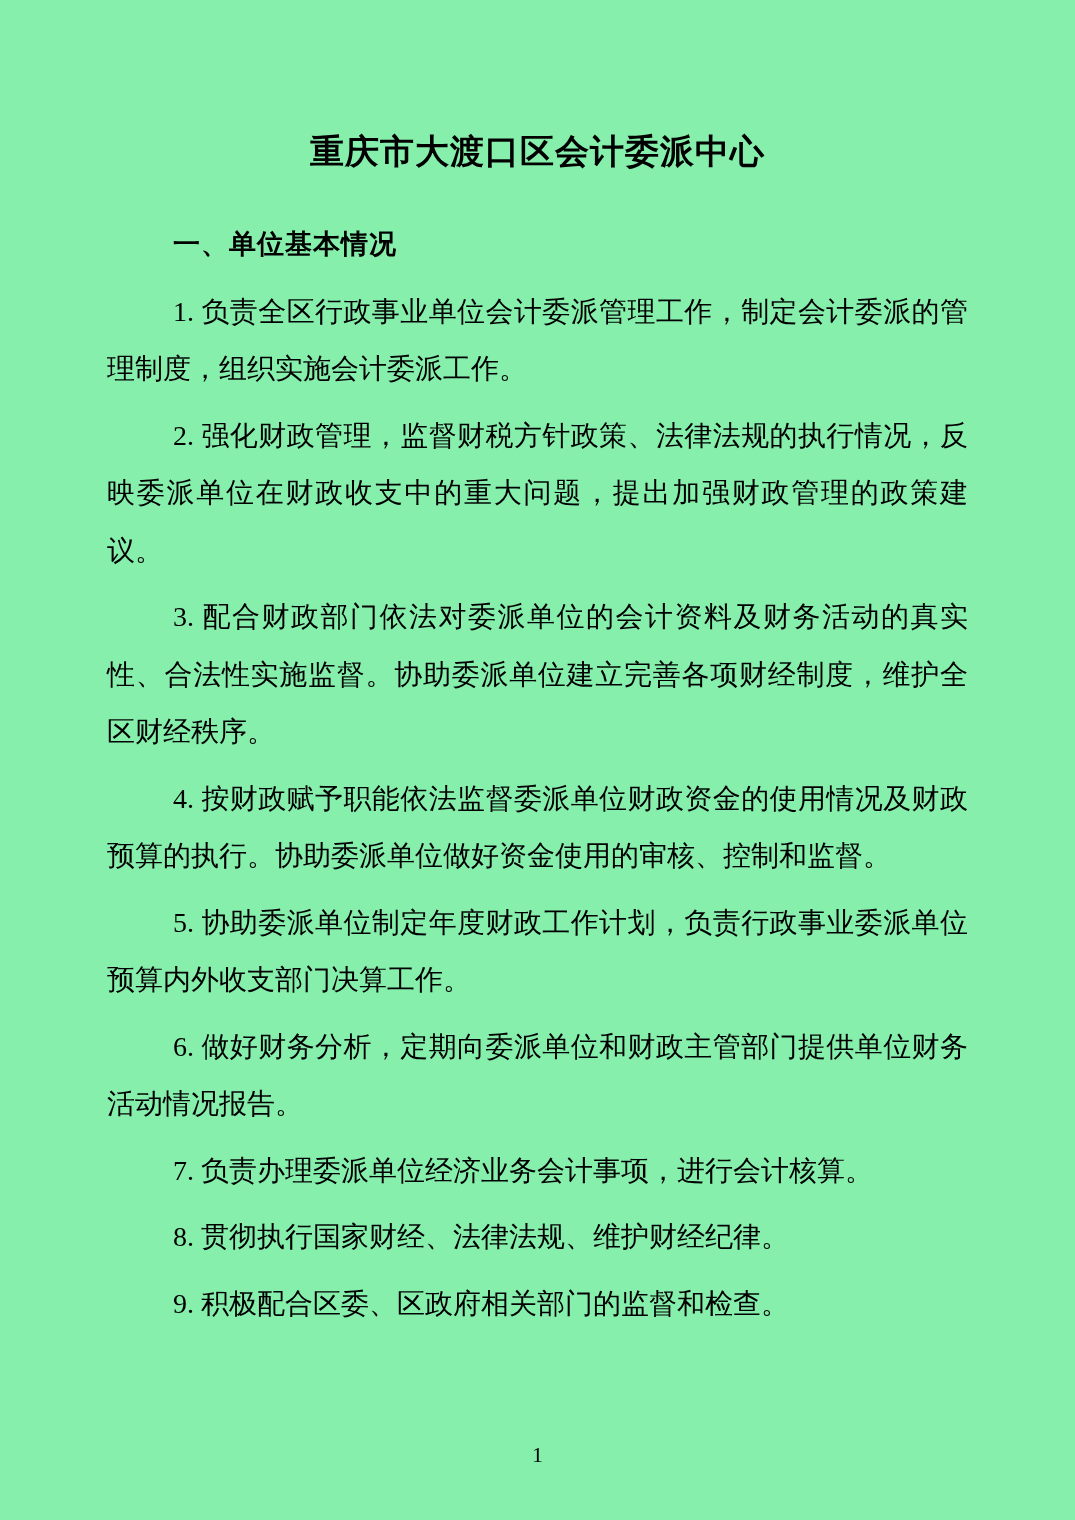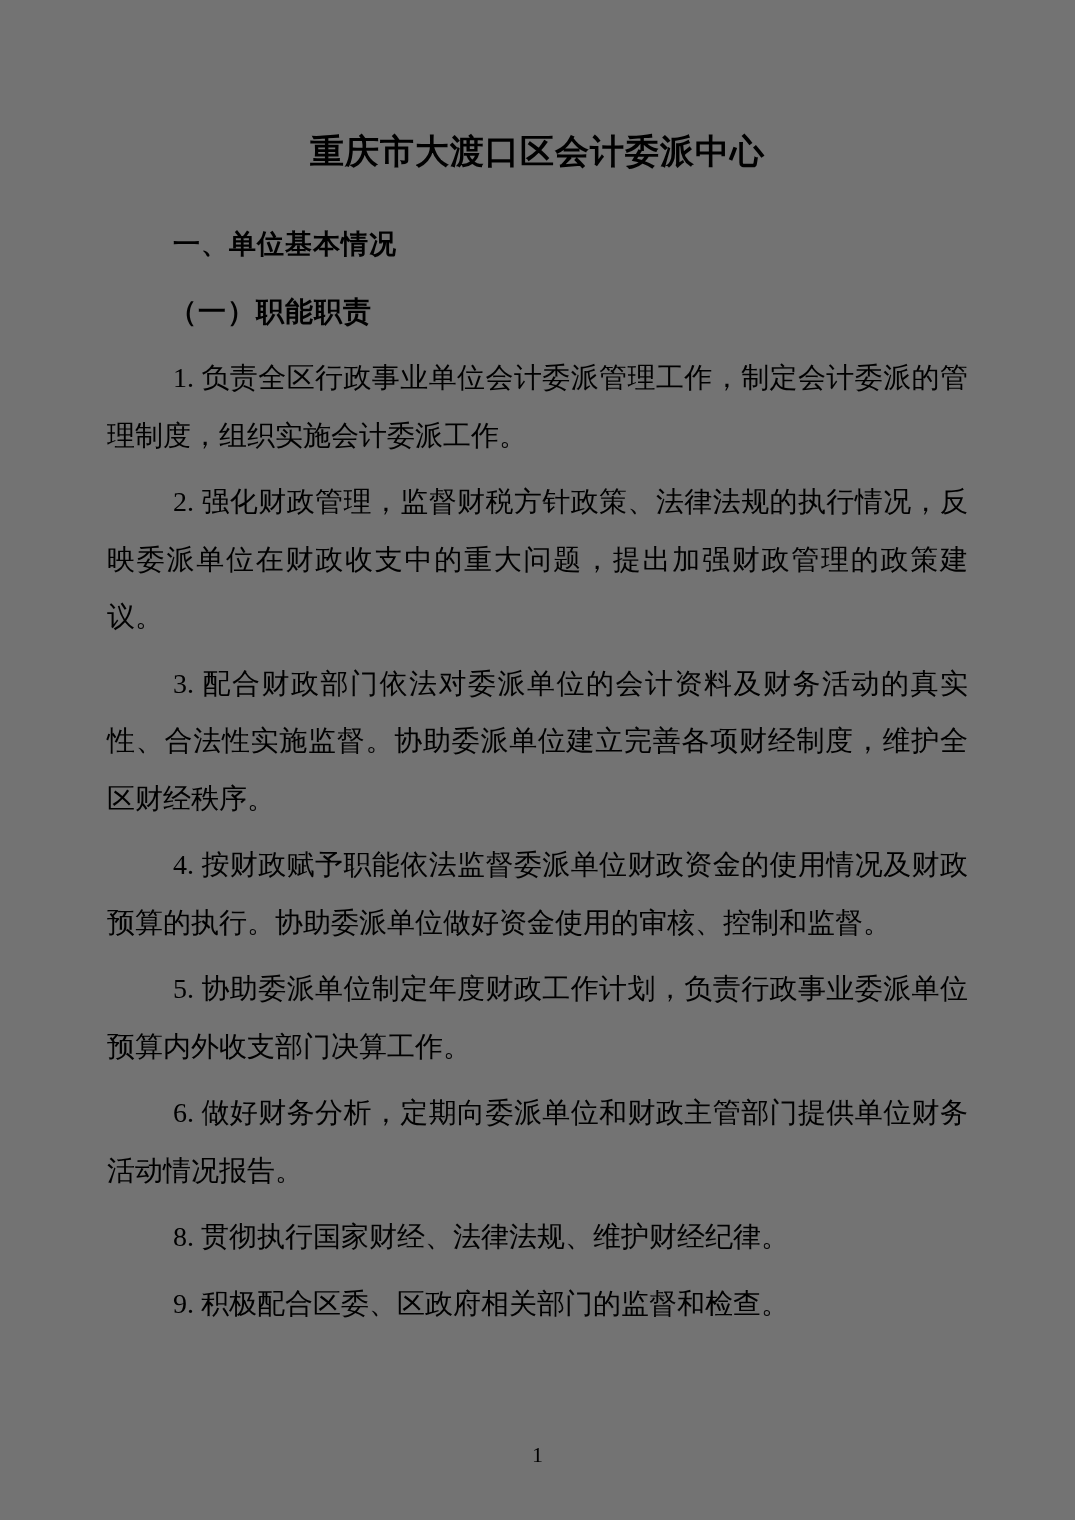--- a/index.html
+++ b/index.html
@@ -4,21 +4,21 @@
 <style>
   html, body {
     margin: 0;
     padding: 0;
     background: #ffffff;
   }
   .page {
     position: relative;
     width: 1075px;
     height: 1520px;
-    background: #737373;
+    background: #86efac;
     color: #000000;
     overflow: hidden;
   }
   .title-block {
     padding-top: 124px;
     text-align: center;
     font-family: "Liberation Serif", serif;
     font-weight: bold;
     font-size: 34px;
     line-height: 56px;
@@ -68,26 +68,26 @@
 <body>
 
 <div class="page">
 
   <div class="title-block">
     <div>重庆市大渡口区会计委派中心</div>
   </div>
 
   <div class="content">
     <p class="h1">一、单位基本情况</p>
-    <p class="h2">（一）职能职责</p>
     <p class="body-para">1. 负责全区行政事业单位会计委派管理工作，制定会计委派的管理制度，组织实施会计委派工作。</p>
     <p class="body-para">2. 强化财政管理，监督财税方针政策、法律法规的执行情况，反映委派单位在财政收支中的重大问题，提出加强财政管理的政策建议。</p>
     <p class="body-para">3. 配合财政部门依法对委派单位的会计资料及财务活动的真实性、合法性实施监督。协助委派单位建立完善各项财经制度，维护全区财经秩序。</p>
     <p class="body-para">4. 按财政赋予职能依法监督委派单位财政资金的使用情况及财政预算的执行。协助委派单位做好资金使用的审核、控制和监督。</p>
     <p class="body-para">5. 协助委派单位制定年度财政工作计划，负责行政事业委派单位预算内外收支部门决算工作。</p>
     <p class="body-para">6. 做好财务分析，定期向委派单位和财政主管部门提供单位财务活动情况报告。</p>
+    <p class="body-para">7. 负责办理委派单位经济业务会计事项，进行会计核算。</p>
     <p class="body-para">8. 贯彻执行国家财经、法律法规、维护财经纪律。</p>
     <p class="body-para">9. 积极配合区委、区政府相关部门的监督和检查。</p>
   </div>
 
   <div class="page-number">1</div>
 
 </div>
 
 </body></html>

